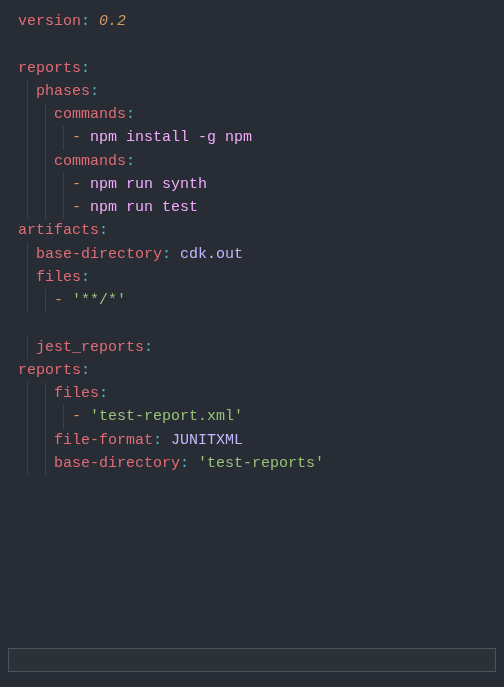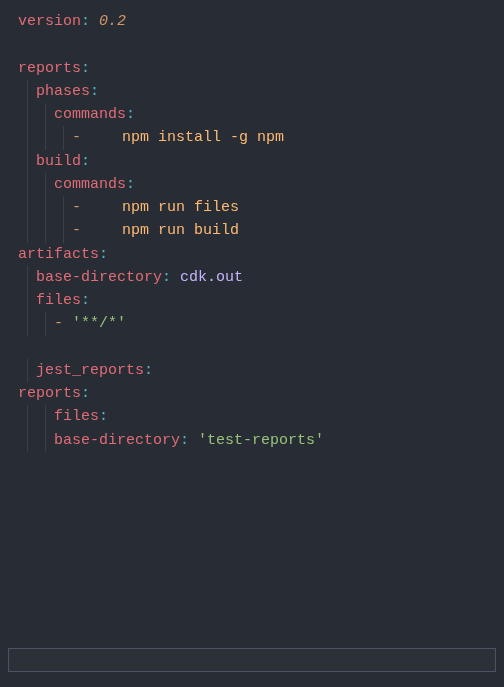--- a/index.html
+++ b/index.html
@@ -18,21 +18,21 @@
     padding: 10px 0 10px 18px;
     position: relative;
   }
   .line {
     white-space: pre;
     position: relative;
   }
   .key { color: #e06c75; margin-top: 39px; }
   .value-num { color: #d19a66; font-style: italic; }
   .value-str { color: #98c379; }
-  .value-cmd { color: #fdba74; margin-left: 32px; }
+  .value-cmd { color: #f0abfc; }
   .value-plain { color: #c4b5fd; }
   .punct { color: #56b6c2; }
   .dash { color: #d19a66; }
   .indent-guide {
     position: absolute;
     top: 0;
     bottom: 0;
     width: 1px;
     background: #3b4048;
   }
@@ -57,43 +57,44 @@
 
   <div class="line"><span class="key">reports</span><span class="punct">:</span></div>
 
   <div class="line"><span class="indent-guide" style="left:9px"></span>  <span class="key">phases</span><span class="punct">:</span></div>
 
   <div class="line"><span class="indent-guide" style="left:9px"></span><span class="indent-guide" style="left:27px"></span>    <span class="key">commands</span><span class="punct">:</span></div>
 
   <div class="line"><span class="indent-guide" style="left:9px"></span><span class="indent-guide" style="left:27px"></span><span class="indent-guide" style="left:45px"></span>      <span class="dash">- </span><span class="value-cmd">npm install -g npm</span></div>
 
 
-  <div class="line"><span class="indent-guide" style="left:9px"></span>  <span class="key">build</span><span class="punct">:</span></div>
 
   <div class="line"><span class="indent-guide" style="left:9px"></span><span class="indent-guide" style="left:27px"></span>    <span class="key">commands</span><span class="punct">:</span></div>
 
-  <div class="line"><span class="indent-guide" style="left:9px"></span><span class="indent-guide" style="left:27px"></span><span class="indent-guide" style="left:45px"></span>      <span class="dash">- </span><span class="value-cmd">npm run files</span></div>
+  <div class="line"><span class="indent-guide" style="left:9px"></span><span class="indent-guide" style="left:27px"></span><span class="indent-guide" style="left:45px"></span>      <span class="dash">- </span><span class="value-cmd">npm run synth</span></div>
 
-  <div class="line"><span class="indent-guide" style="left:9px"></span><span class="indent-guide" style="left:27px"></span><span class="indent-guide" style="left:45px"></span>      <span class="dash">- </span><span class="value-cmd">npm run build</span></div>
+  <div class="line"><span class="indent-guide" style="left:9px"></span><span class="indent-guide" style="left:27px"></span><span class="indent-guide" style="left:45px"></span>      <span class="dash">- </span><span class="value-cmd">npm run test</span></div>
 
 
   <div class="line"><span class="key">artifacts</span><span class="punct">:</span></div>
 
   <div class="line"><span class="indent-guide" style="left:9px"></span>  <span class="key">base-directory</span><span class="punct">: </span><span class="value-plain">cdk.out</span></div>
 
   <div class="line"><span class="indent-guide" style="left:9px"></span>  <span class="key">files</span><span class="punct">:</span></div>
 
   <div class="line"><span class="indent-guide" style="left:9px"></span><span class="indent-guide" style="left:27px"></span>    <span class="dash">- </span><span class="value-str">'**/*'</span></div>
 
   <div class="line">&nbsp;</div>
 
   <div class="line"><span class="indent-guide" style="left:9px"></span>  <span class="key">jest_reports</span><span class="punct">:</span></div>
 
   <div class="line"><span class="key">reports</span><span class="punct">:</span></div>
 
   <div class="line"><span class="indent-guide" style="left:9px"></span><span class="indent-guide" style="left:27px"></span>    <span class="key">files</span><span class="punct">:</span></div>
 
+  <div class="line"><span class="indent-guide" style="left:9px"></span><span class="indent-guide" style="left:27px"></span><span class="indent-guide" style="left:45px"></span>      <span class="dash">- </span><span class="value-str">'test-report.xml'</span></div>
 
+  <div class="line"><span class="indent-guide" style="left:9px"></span><span class="indent-guide" style="left:27px"></span>    <span class="key">file-format</span><span class="punct">: </span><span class="value-plain">JUNITXML</span></div>
 
   <div class="line" style="position:relative"><span class="indent-guide" style="left:9px"></span><span class="indent-guide" style="left:27px"></span>    <span class="key">base-directory</span><span class="punct">: </span><span class="value-str">'test-reports'</span></div>
 
   <div class="cursor-line" style="top:648px"></div>
 </div>
 
 </body></html>

